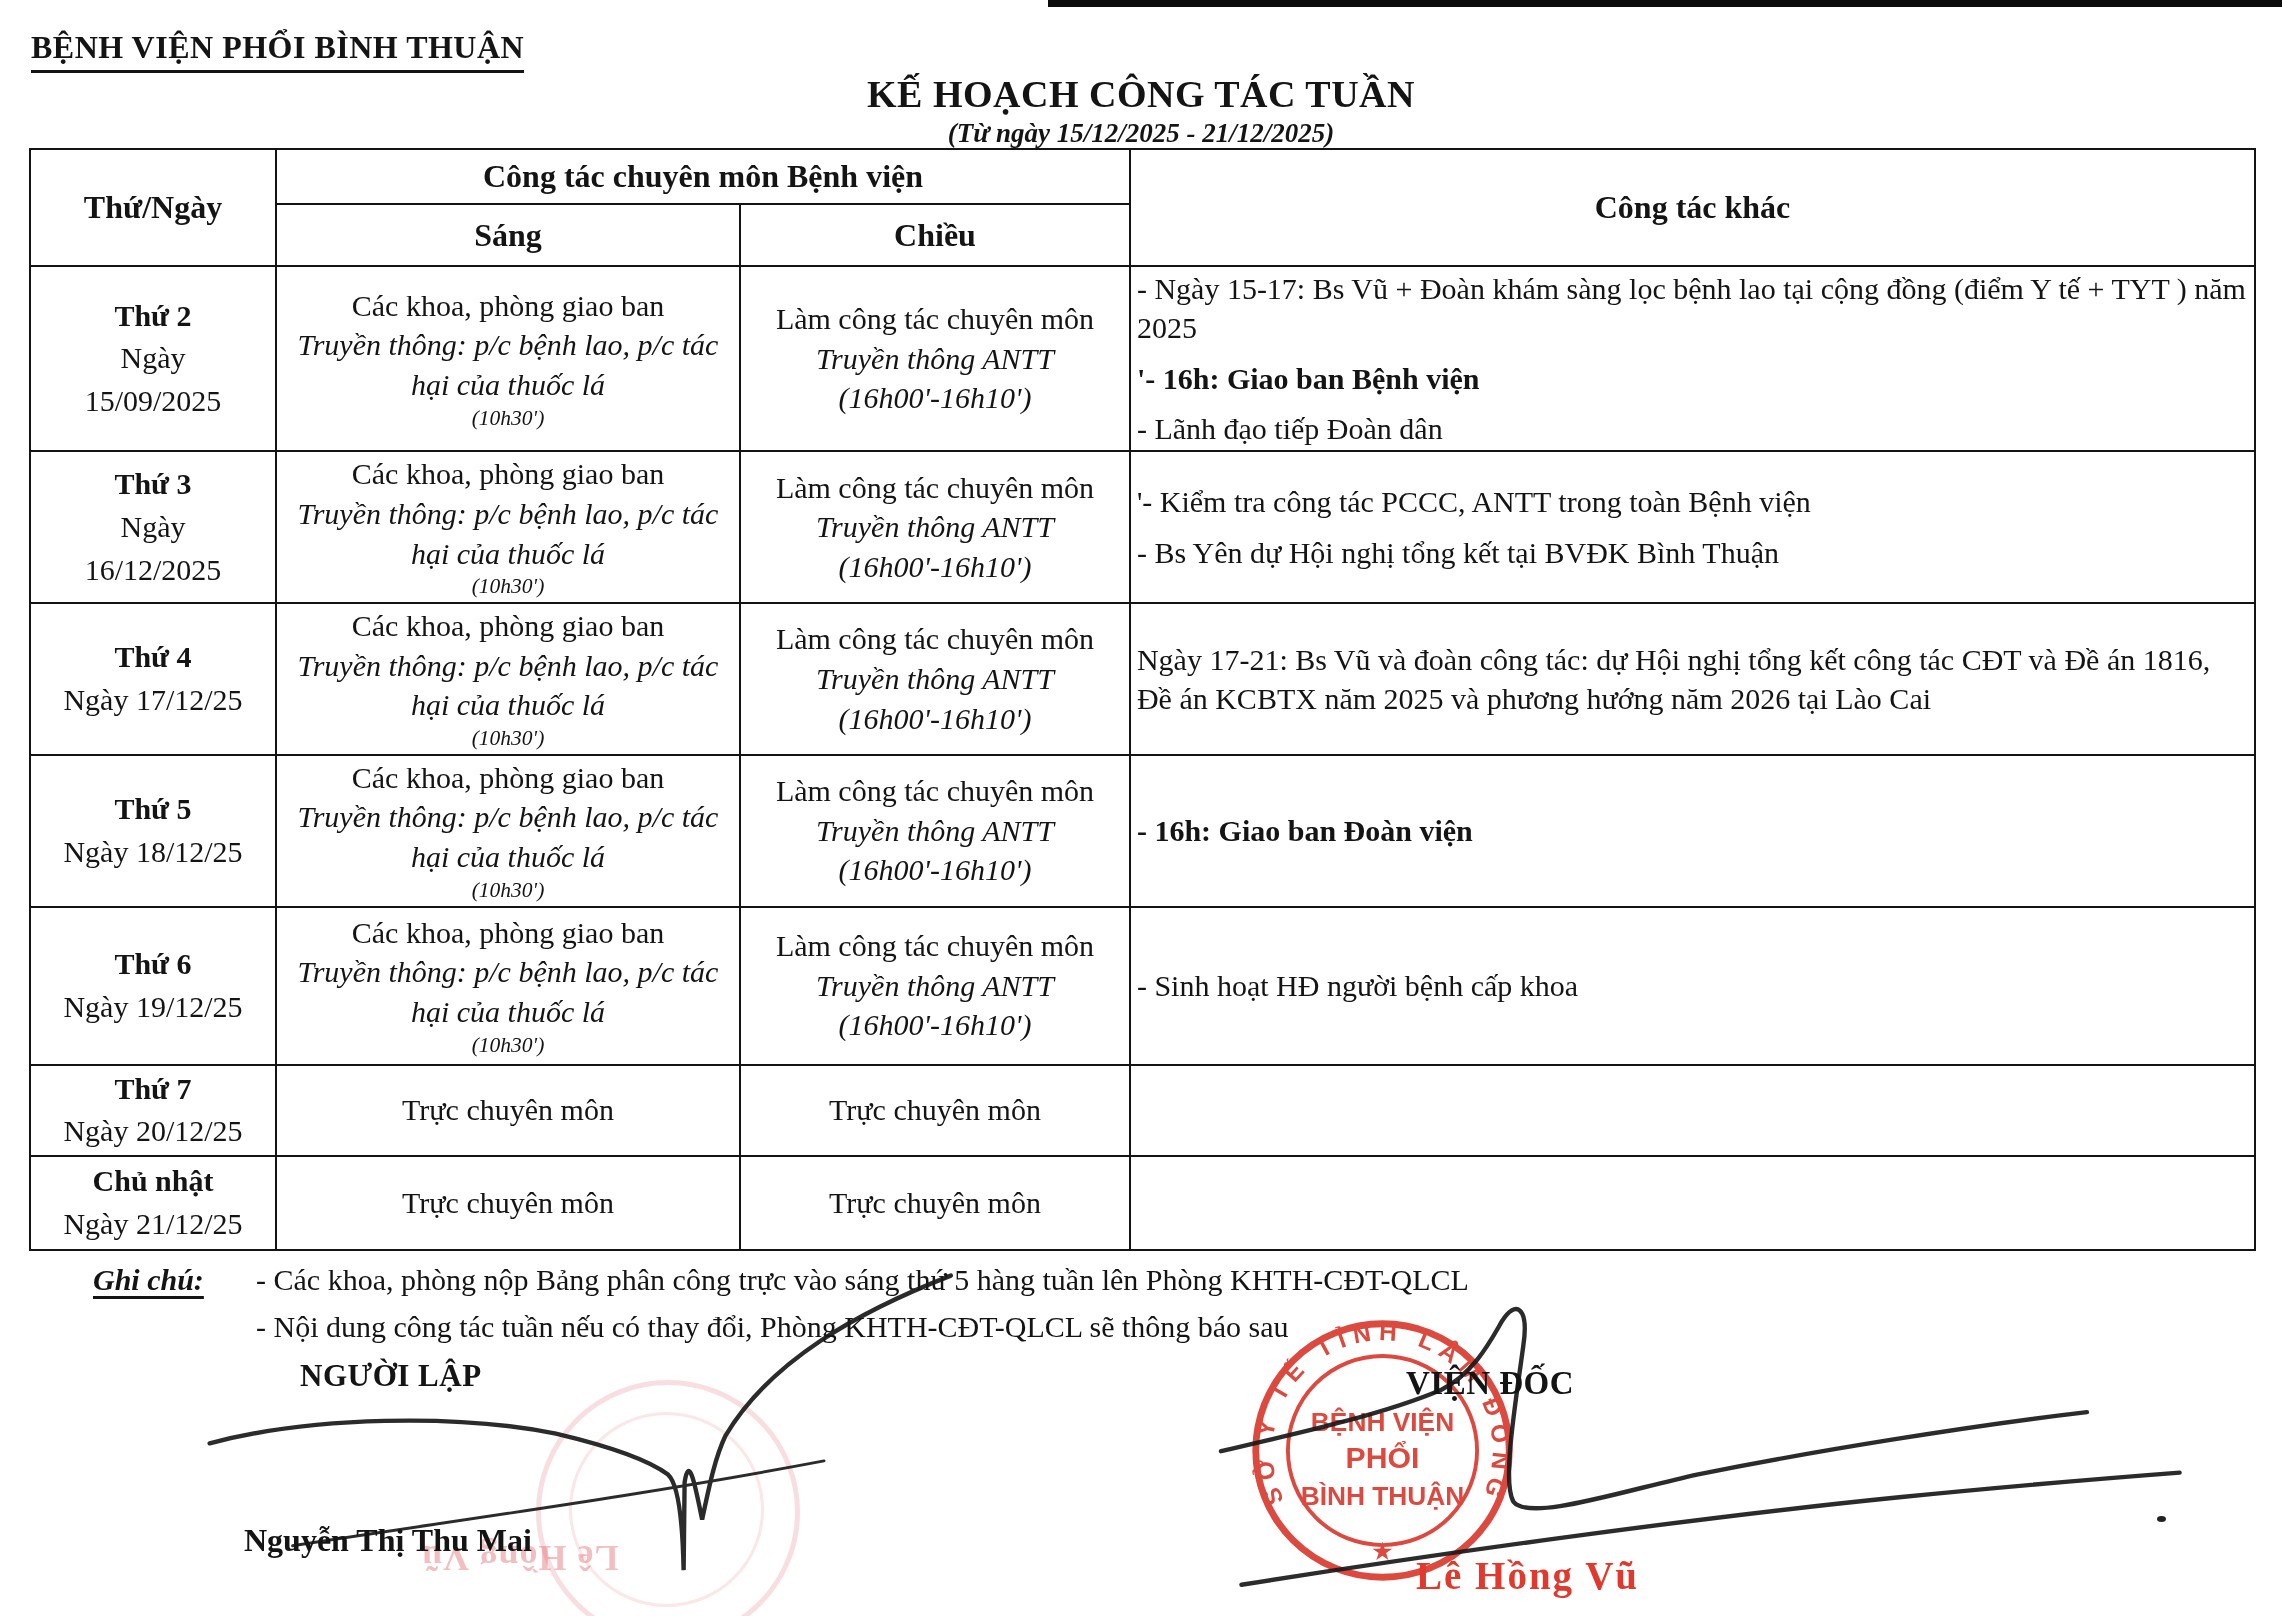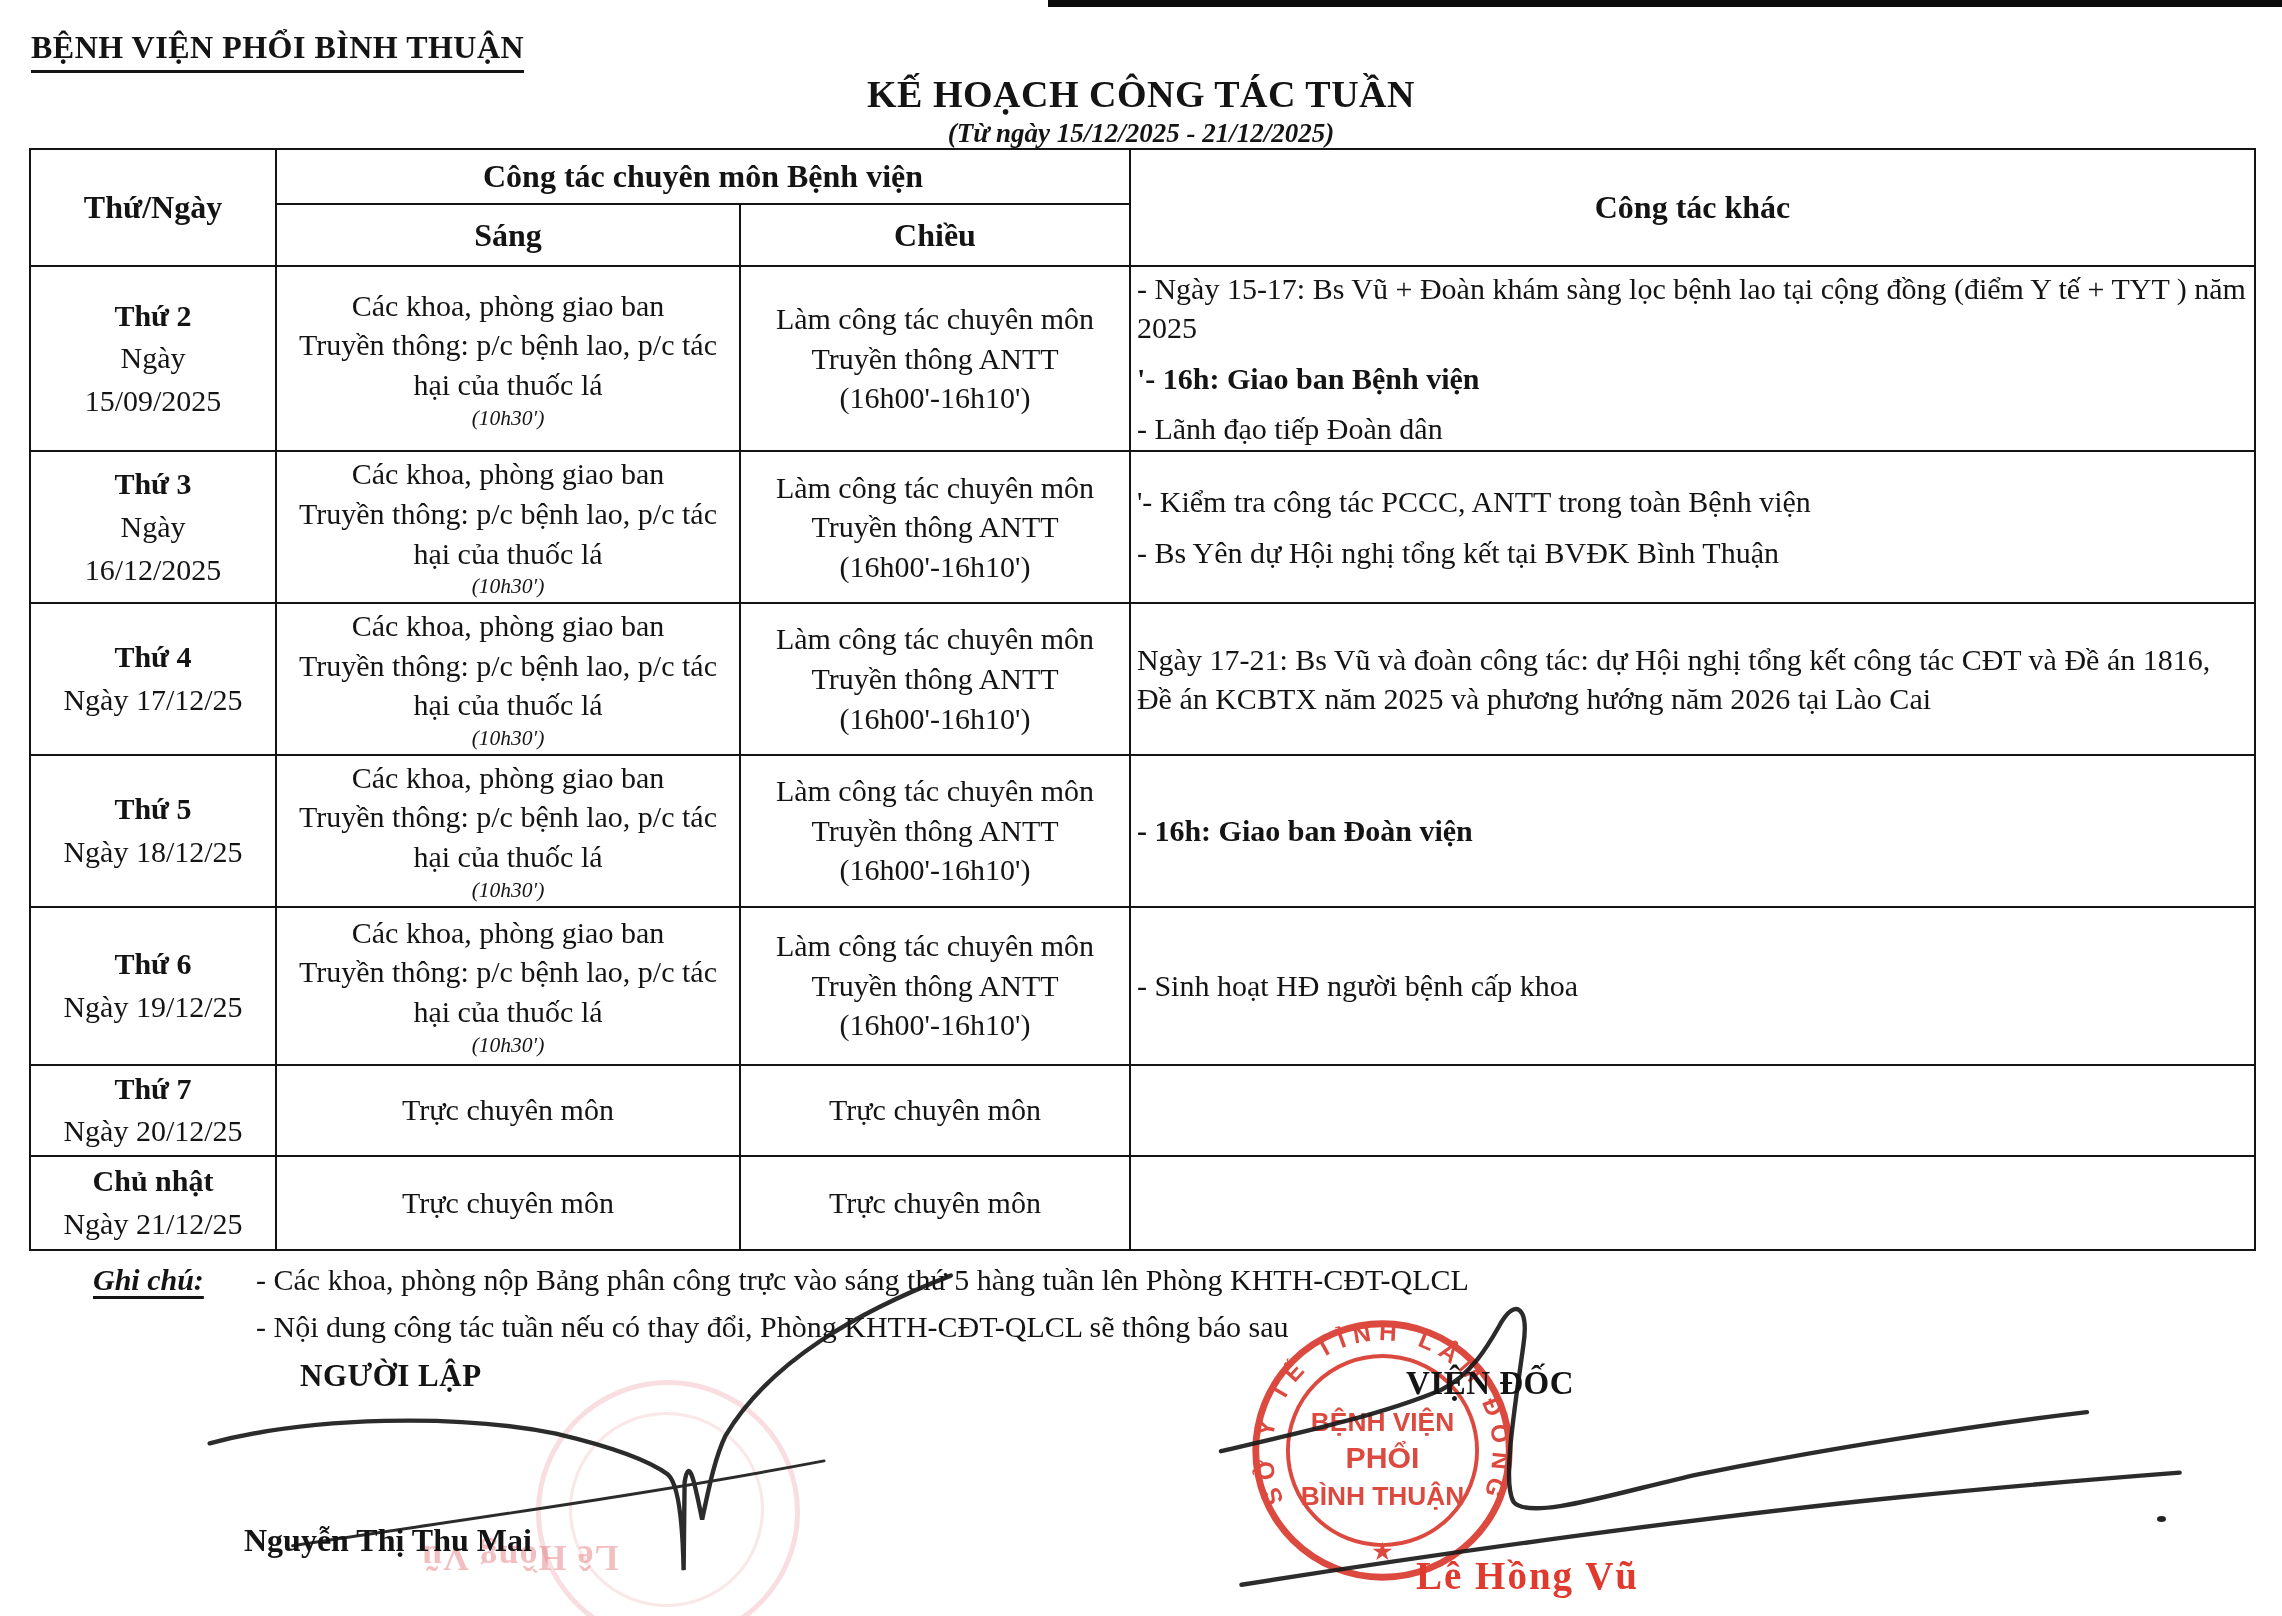--- a/index.html
+++ b/index.html
@@ -20,21 +20,21 @@
   .sched tbody tr:nth-child(2){height:144px;}
   .sched tbody tr:nth-child(3){height:148px;}
   .sched tbody tr:nth-child(4){height:152px;}
   .sched tbody tr:nth-child(5){height:158px;}
   .sched tbody tr:nth-child(6){height:90px;}
   .sched tbody tr:nth-child(7){height:94px;}
   .day-cell,.work-cell{text-align:center;}
   .day-line{font-size:30px;line-height:1.42;}
   .day-title{font-weight:bold;}
   .ln{font-size:30px;line-height:1.32;}
-  .it{}
+  .it{font-style:italic;}
   .small-it{font-style:italic;font-size:21.5px;line-height:1.25;}
   .other-cell{text-align:left;padding:7.8px 13.7px;}
   .oln{font-size:30px;line-height:1.3;}
   .oln + .oln{margin-top:11.7px;}
   .oln.b{font-weight:bold;}
 
   .notes-label{position:absolute;left:93px;top:1263px;font-size:30px;font-weight:bold;font-style:italic;
                text-decoration:underline;text-underline-offset:5.9px;text-decoration-thickness:2.9px;}
   .note-line{position:absolute;left:256px;font-size:30px;white-space:nowrap;}
   .sig-title{position:absolute;font-weight:bold;font-size:31px;letter-spacing:0.5px;z-index:7;}

